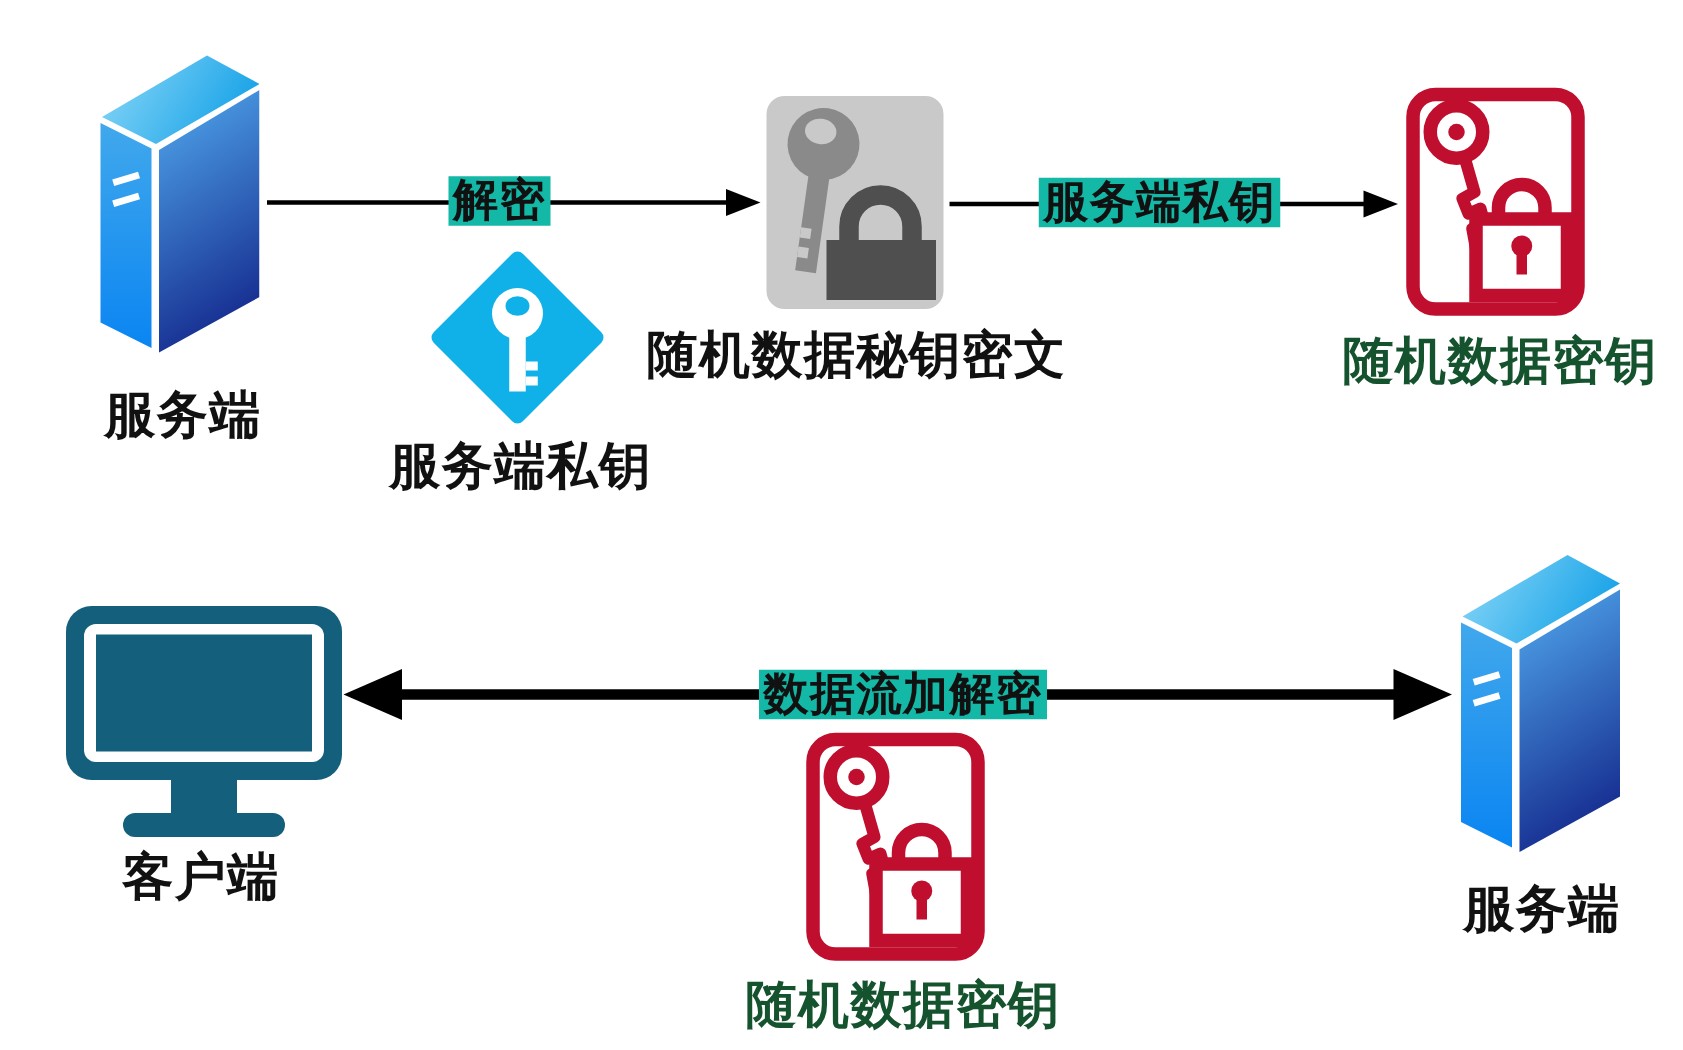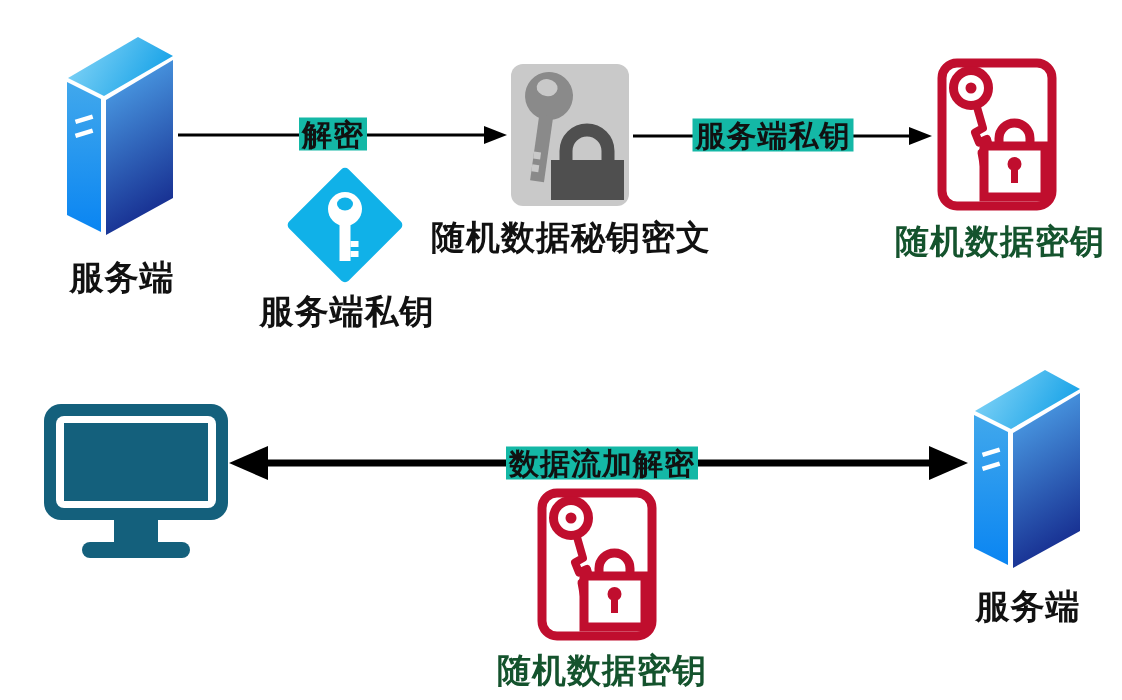--- a/index.html
+++ b/index.html
@@ -149,20 +149,21 @@
   <div class="node-label" style="left:571px; top:237px;">随机数据秘钥密文</div>
 
   <svg class="node-icon" style="left:937px; top:57px;" width="120" height="155">
     <use href="#sym-red-keylock"></use>
   </svg>
   <div class="node-label navy" style="left:1000px; top:241px;">随机数据密钥</div>
 
   <svg class="node-icon" style="left:42px; top:402px;" width="190" height="156">
     <use href="#sym-monitor"></use>
   </svg>
+  <div class="node-label" style="left:134px; top:585px;">客户端</div>
 
   <svg class="node-icon" style="left:537px; top:487px;" width="120" height="155">
     <use href="#sym-red-keylock"></use>
   </svg>
   <div class="node-label navy" style="left:602px; top:670px;">随机数据密钥</div>
 
   <svg class="node-icon" style="left:970px; top:365px;" width="110" height="205">
     <use href="#sym-server"></use>
   </svg>
   <div class="node-label" style="left:1028px; top:606px;">服务端</div>

